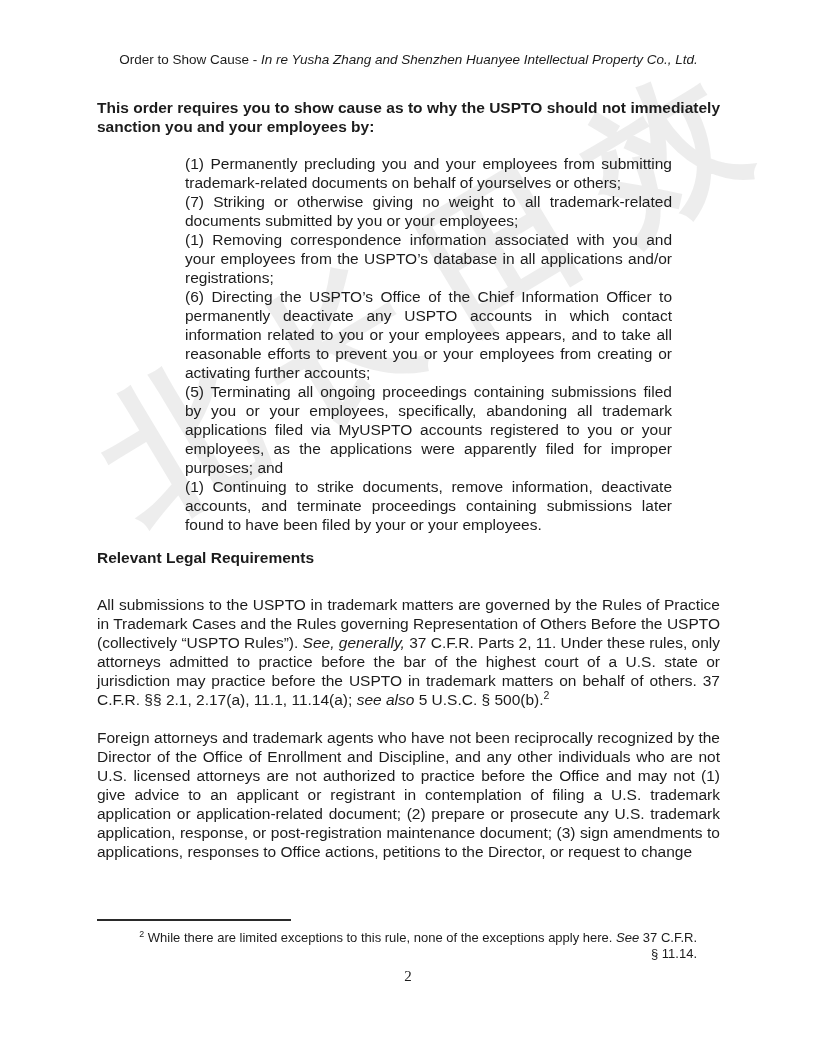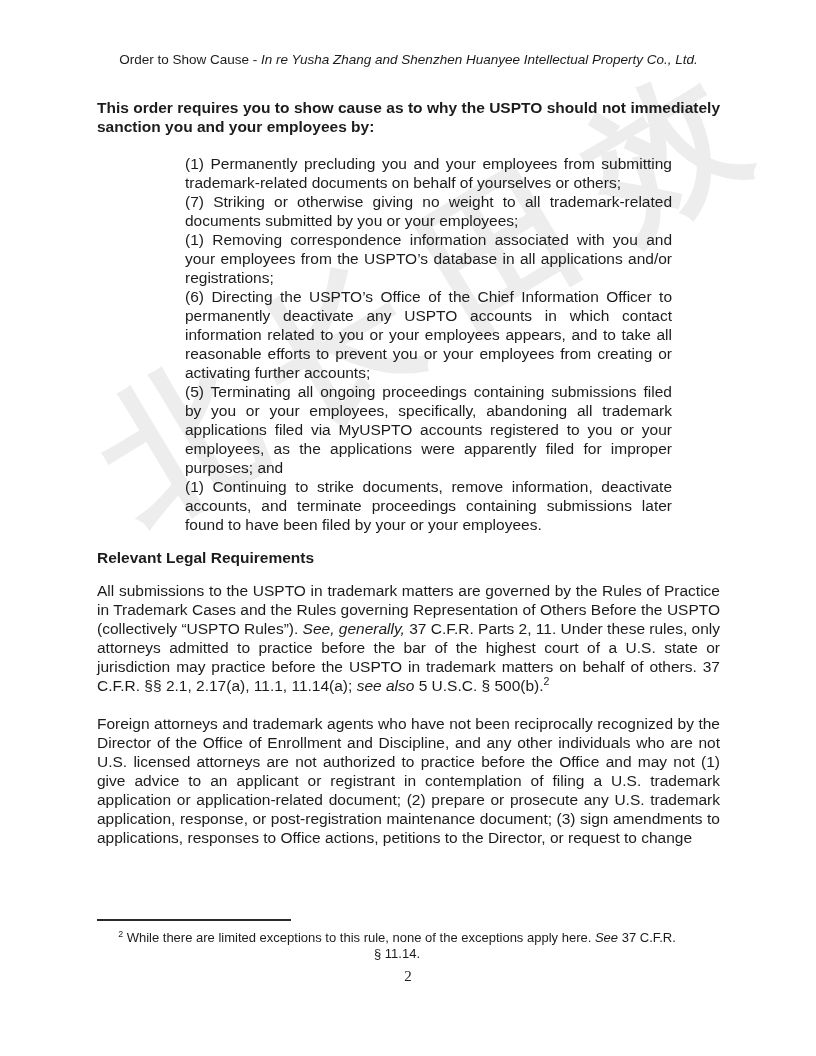--- a/index.html
+++ b/index.html
@@ -35,21 +35,21 @@
   }
   .para.tight { margin-bottom: 18px; font-weight: bold; }
   .sanctions-list {
     margin: 0 48px 14px 50px;
     text-align: justify;
   }
   .list-item { text-align: justify; margin-left: 38px; }
   .section-heading {
     font-weight: bold;
     font-size: 15.5px;
-    margin-bottom: 14px;
+    margin-bottom: 28px;
   }
   .i { font-style: italic; }
   sup {
     font-size: 0.68em;
     vertical-align: super;
     line-height: 0;
   }
   .footnote-block {
     position: absolute;
     left: 97px;
@@ -58,21 +58,21 @@
   }
   .footnote-rule {
     width: 194px;
     height: 2px;
     background: #2a2a2a;
   }
   .footnote-text {
     margin-top: 9px;
     font-size: 13px;
     line-height: 16px;
-    text-align: center;
+    text-align: right;
   }
   .page-number {
     position: absolute;
     left: 0;
     right: 0;
     top: 967px;
     text-align: center;
     font-family: "Liberation Serif", serif;
     font-size: 15px;
     color: #1c1c1c;

